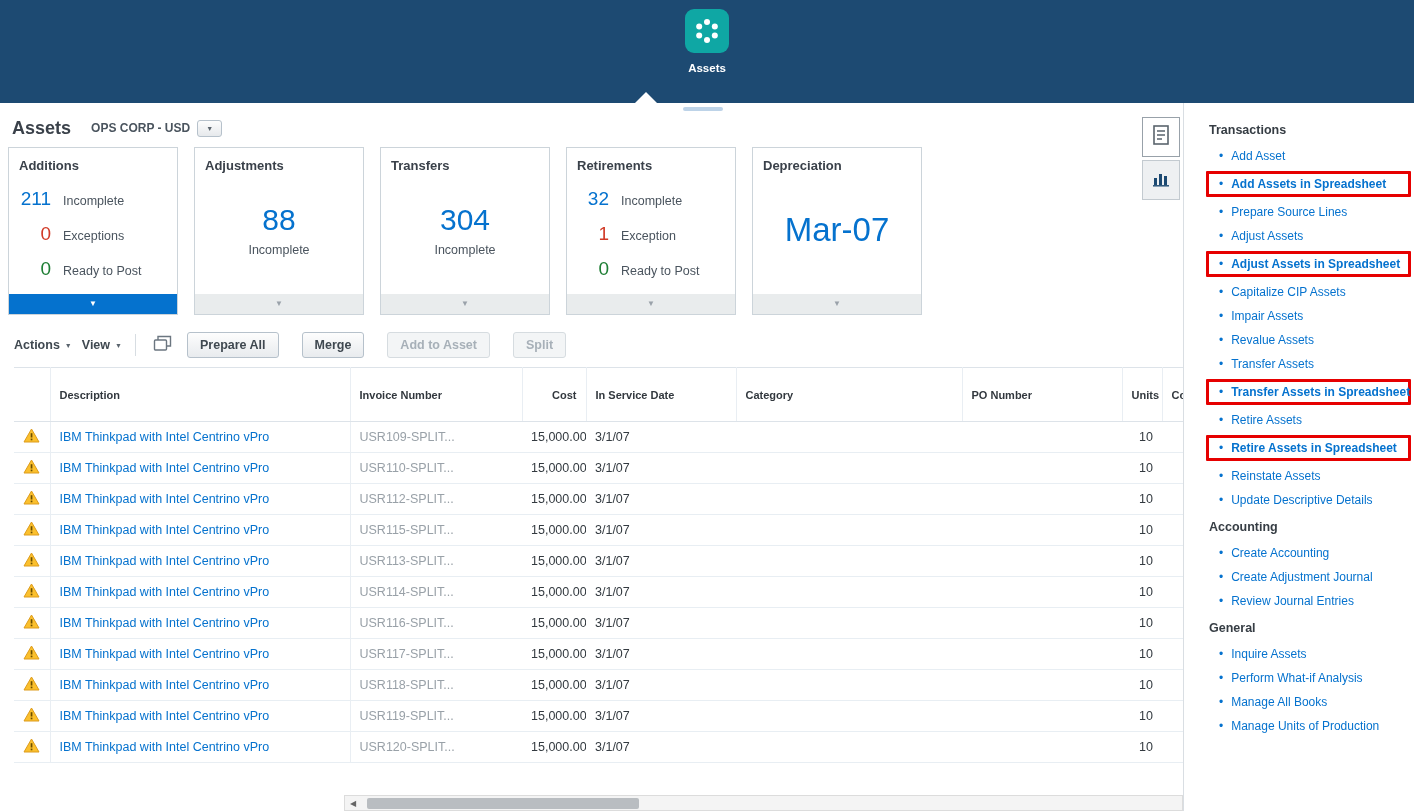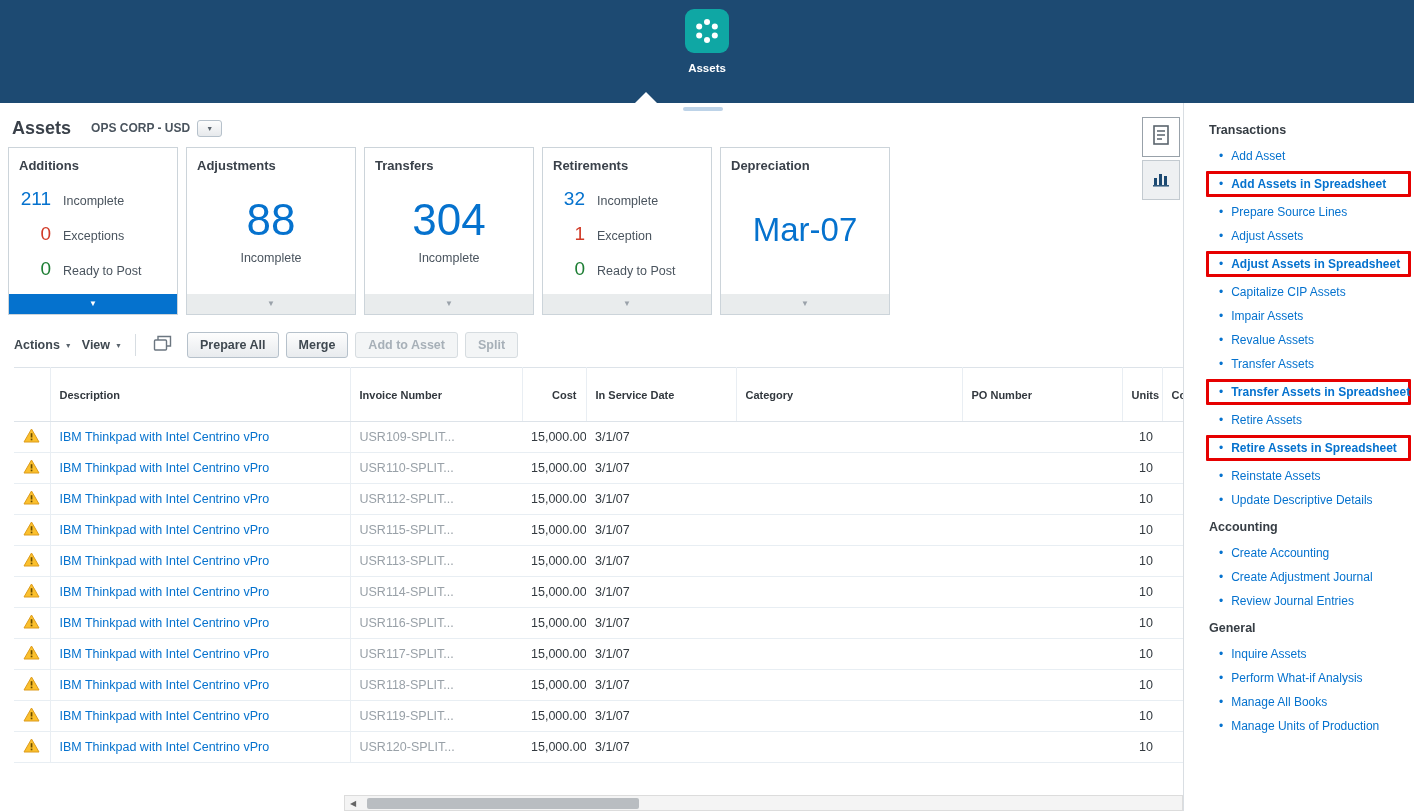--- a/index.html
+++ b/index.html
@@ -27,29 +27,29 @@
   .book{margin-left:20px;font-size:12px;font-weight:700;color:#4a545e}
   .dd-btn{margin-left:7px;width:25px;height:17px;border:1px solid #b6c1cb;border-radius:3px;
     background:linear-gradient(#fdfdfd,#e6e9ec);cursor:pointer;display:inline-flex;align-items:center;justify-content:center}
   .caret{font-size:7px;color:#5b656e;line-height:1}
 
   .view-toggles{position:absolute;top:14px;right:3px;display:flex;flex-direction:column;gap:3px;z-index:5}
   .toggle{width:38px;height:40px;display:flex;align-items:center;justify-content:center;border:1px solid #c3cad0;background:#eef0f2;cursor:pointer}
   .toggle.active{background:#fff;border-color:#98a1a9}
 
   
-  .infotiles{display:flex;gap:8px;margin:0 0 16px 8px}
+  .infotiles{display:flex;gap:16px;margin:0 0 16px 8px}
   .tile{width:170px;height:168px;border:1px solid #ccd4da;background:#fff;display:flex;flex-direction:column;cursor:pointer}
   .tile-title{font-size:13px;font-weight:700;color:#3a414a;padding:10px 0 0 10px}
   .tile-rows{padding:15px 0 0 8px;display:flex;flex-direction:column;gap:13px}
   .tile-row{display:flex;align-items:baseline}
   .tile-val{display:inline-block;min-width:34px;text-align:right;font-size:19px}
   .tile-lbl{margin-left:12px;font-size:12.5px;color:#4a545e}
   .tile-big{flex:1;display:flex;flex-direction:column;align-items:center;justify-content:center;margin-top:-8px}
-  .tile-bignum{font-size:44px;color:#0572ce}
+  .tile-bignum{font-size:30px;color:#0572ce}
   .tile-bignum.med{font-size:33px}
   .tile-biglbl{font-size:12.5px;color:#4a545e;margin-top:6px}
   .tile-foot{margin-top:auto;height:20px;background:#e9eced;display:flex;align-items:center;justify-content:center}
   .foot-arrow{font-size:8px;color:#9aa2aa;line-height:1}
   .tile.selected .tile-foot{background:#0572ce}
   .tile.selected .foot-arrow{color:#fff}
 
   
   .toolbar{display:flex;align-items:center;gap:10px;margin:12px 0 0 14px;height:28px}
   .menu-btn{display:flex;align-items:center;gap:5px;font-size:12.5px;font-weight:700;color:#3f4850;cursor:pointer}
@@ -227,21 +227,21 @@
       </div>
       <div class="vsep"></div>
       <div class="icon-btn">
         <span>
           <svg width="19" height="17" viewBox="0 0 19 17" fill="none" stroke="#6b7680" stroke-width="1.4">
             <rect x="1.5" y="5" width="12" height="10" rx="1"></rect>
             <path d="M5 5 V1.5 H17.5 V11 H14"></path>
           </svg>
         </span>
       </div>
-      <div class="btn-group" style="display:flex;gap:7px;align-items:center">
+      <div class="btn-group" style="display:flex;gap:23px;align-items:center">
           <button class="btn">Prepare All</button>
           <button class="btn">Merge</button>
           <button class="btn disabled">Add to Asset</button>
           <button class="btn disabled">Split</button>
         </div>
     </div>
 
     <div class="grid-wrap">
       <table class="grid">
         <colgroup>

